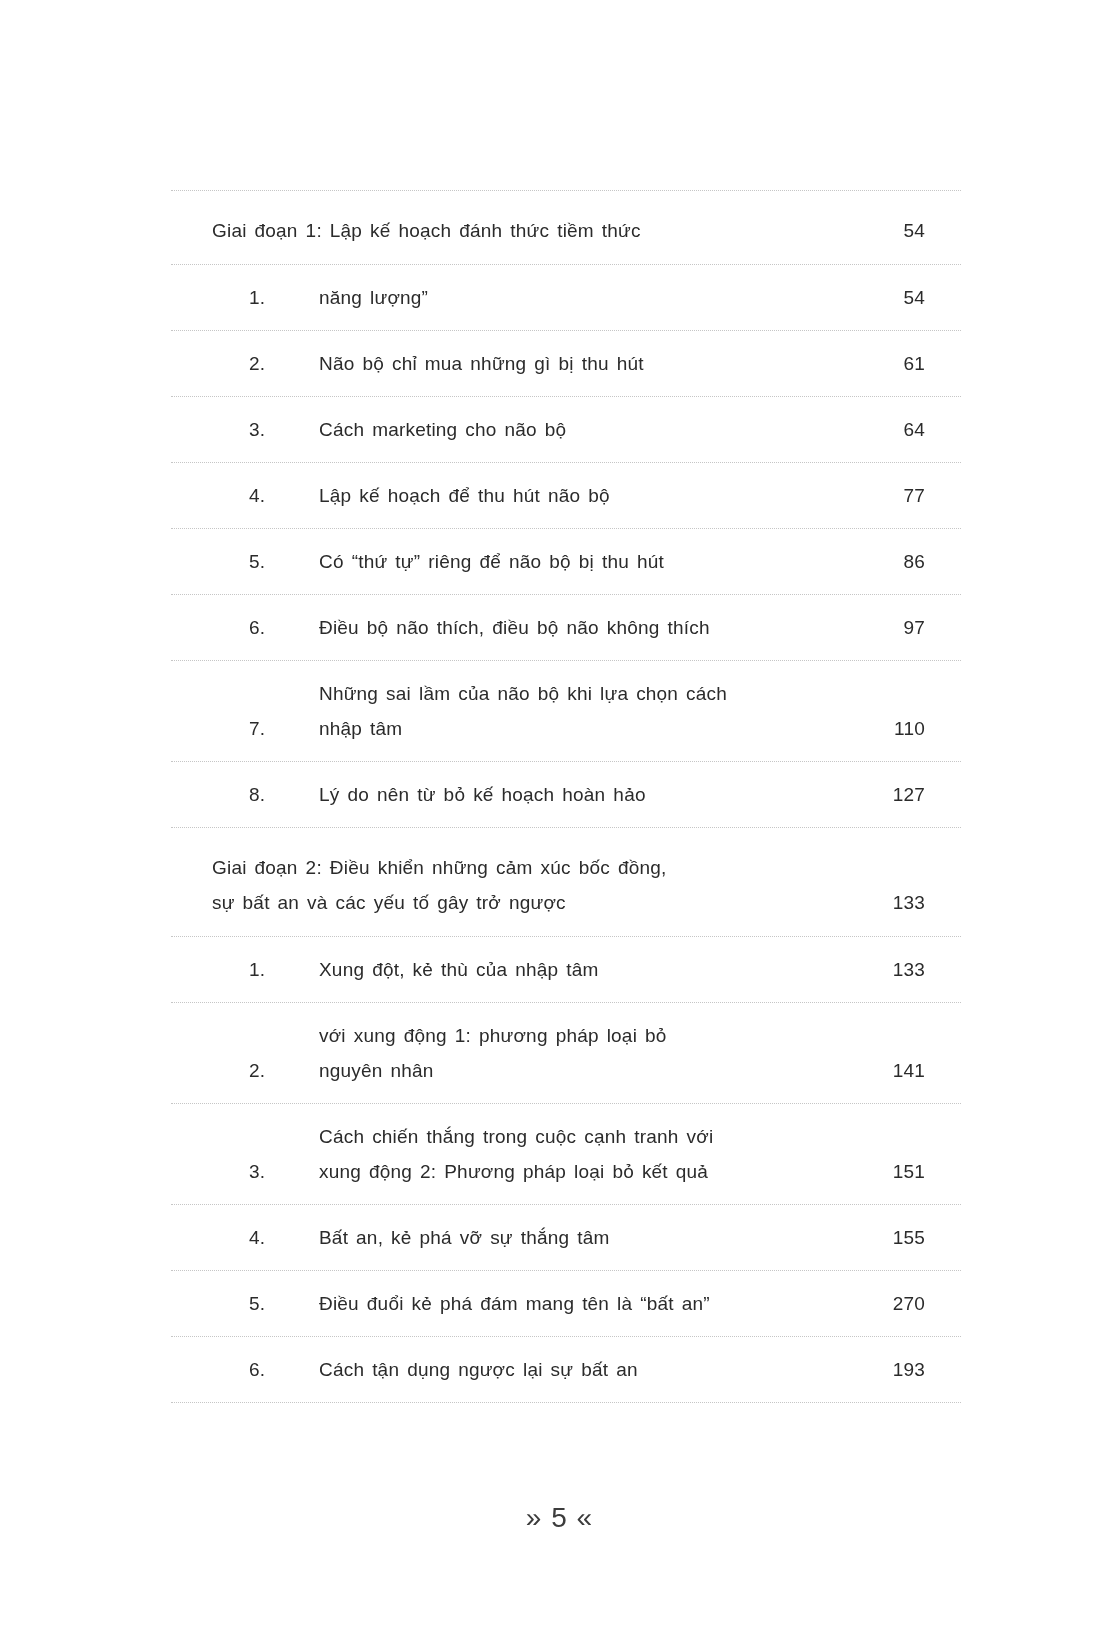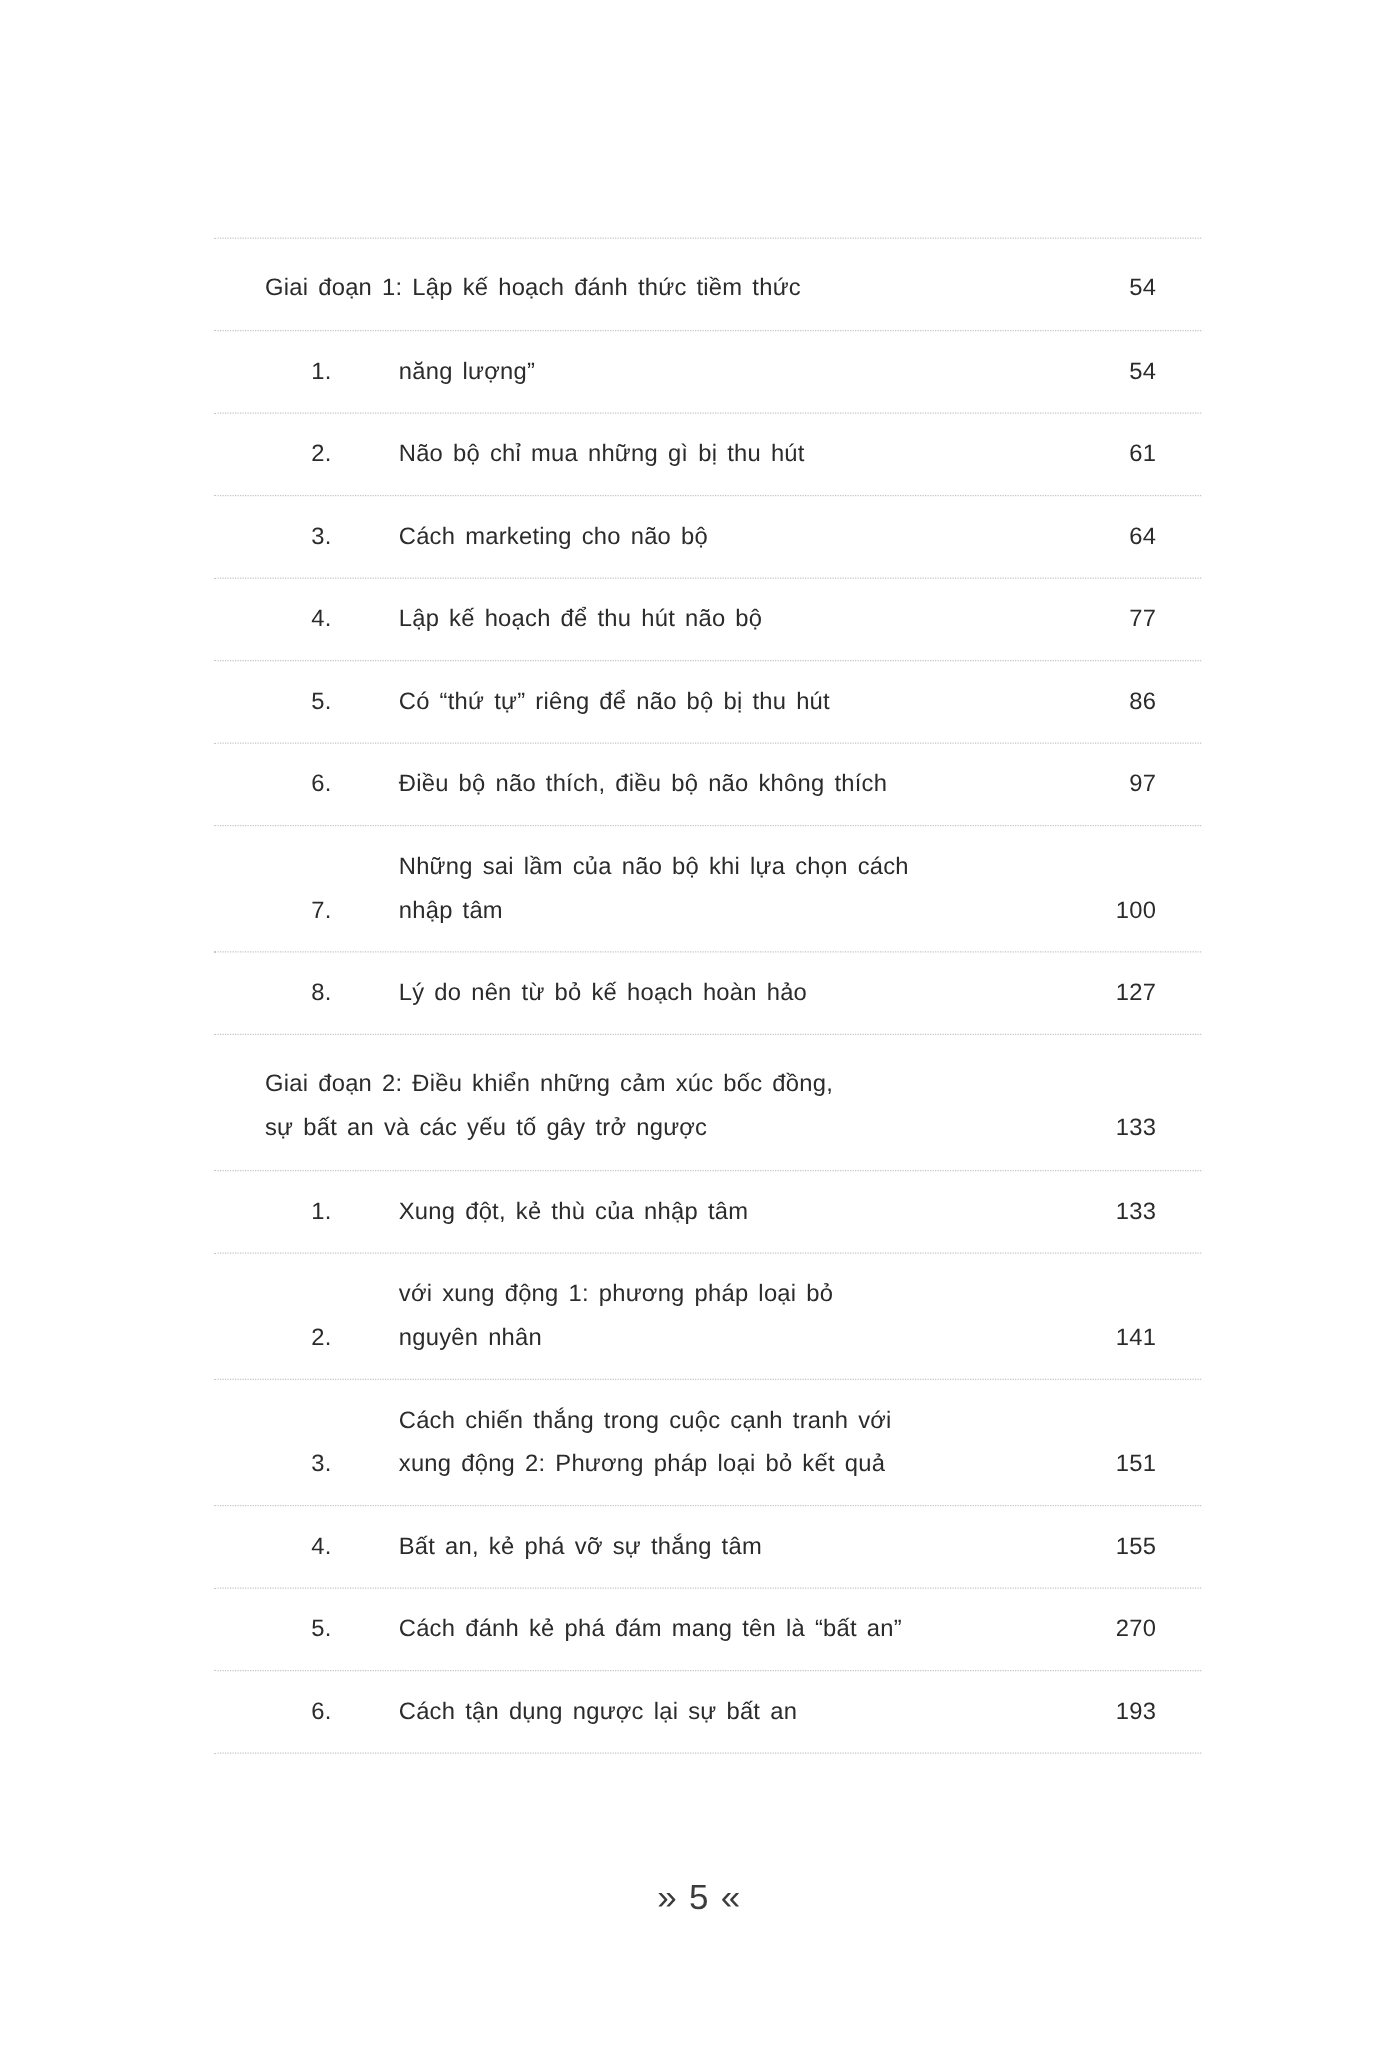--- a/index.html
+++ b/index.html
@@ -133,21 +133,21 @@
       </div>
       <div class="pagenum">97</div>
     </div>
 
     <div class="entry item">
       <div class="num">7.</div>
       <div class="text">
         <div>Những sai lầm của não bộ khi lựa chọn cách</div>
         <div>nhập tâm</div>
       </div>
-      <div class="pagenum">100</div>
+      <div class="pagenum">110</div>
     </div>
 
     <div class="entry item">
       <div class="num">8.</div>
       <div class="text">
         <div>Lý do nên từ bỏ kế hoạch hoàn hảo</div>
       </div>
       <div class="pagenum">127</div>
     </div>
 
@@ -189,21 +189,21 @@
       <div class="num">4.</div>
       <div class="text">
         <div>Bất an, kẻ phá vỡ sự thắng tâm</div>
       </div>
       <div class="pagenum">155</div>
     </div>
 
     <div class="entry item">
       <div class="num">5.</div>
       <div class="text">
-        <div>Cách đánh kẻ phá đám mang tên là “bất an”</div>
+        <div>Điều đuổi kẻ phá đám mang tên là “bất an”</div>
       </div>
       <div class="pagenum">270</div>
     </div>
 
     <div class="entry item">
       <div class="num">6.</div>
       <div class="text">
         <div>Cách tận dụng ngược lại sự bất an</div>
       </div>
       <div class="pagenum">193</div>

